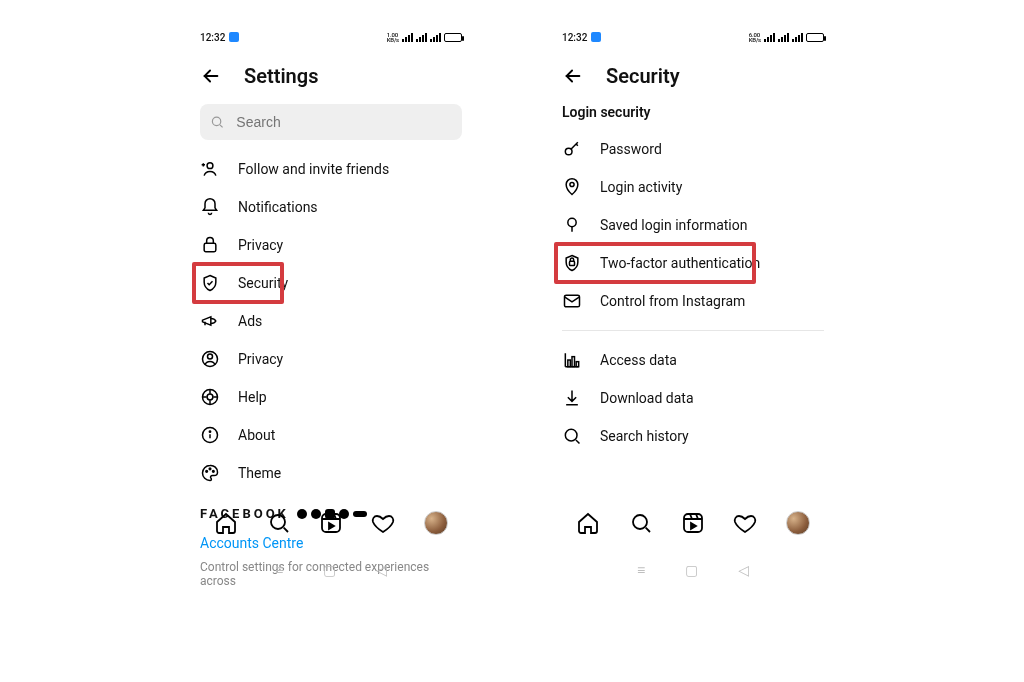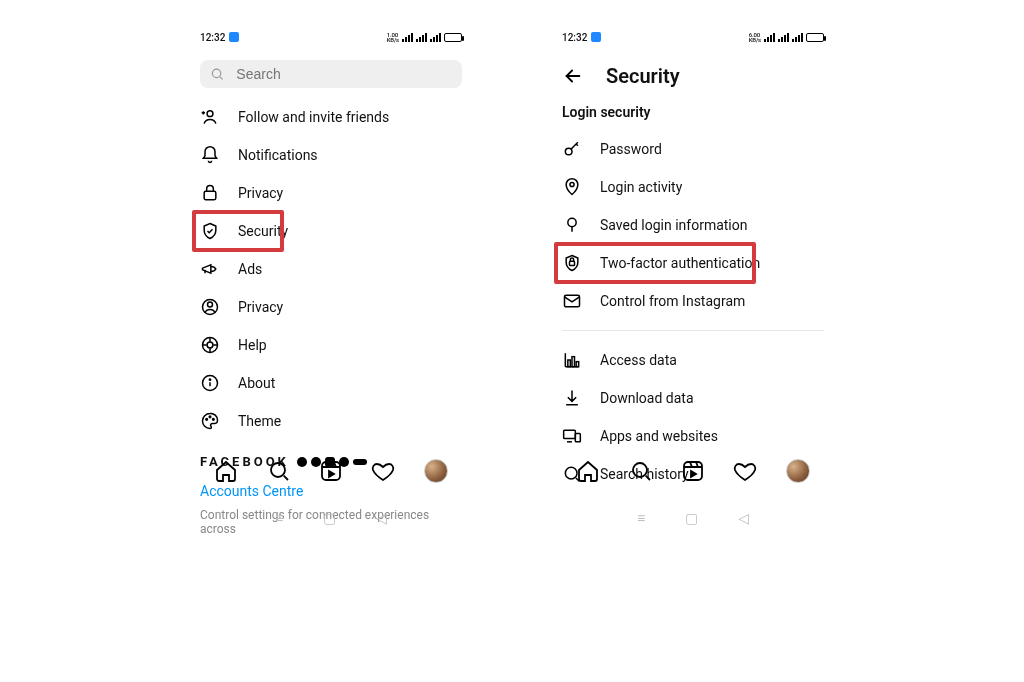--- a/index.html
+++ b/index.html
@@ -46,21 +46,21 @@
   .sigbar span:nth-child(1){height:3px;} .sigbar span:nth-child(2){height:5px;} .sigbar span:nth-child(3){height:7px;} .sigbar span:nth-child(4){height:9px;}
   .batt { width:18px;height:9px;border:1px solid #000;border-radius:2px;position:relative; }
   .batt:after { content:"";position:absolute;right:-3px;top:2px;width:2px;height:5px;background:#000;border-radius:1px; }
   .batt-inner{height:100%;width:70%;background:#000;}
   .appbar {
     display:flex; align-items:center; gap:22px; height:32px; margin-bottom:12px;
   }
   .back-arrow { width:22px;height:22px; }
   .appbar h1 { margin:0; font-size:20px; font-weight:600; }
   .searchbox {
-    width:100%; height:28px; background:#efefef; border-radius:8px;
+    width:100%; height:36px; background:#efefef; border-radius:8px;
     display:flex; align-items:center; gap:10px; padding:0 10px; margin-bottom:10px;
   }
   .searchbox input {
     border:none;background:transparent;outline:none;font-size:14px;color:#777;width:100%;
   }
   .list { display:flex; flex-direction:column; }
   .sec-header { font-size:14px; font-weight:600; margin:8px 0 10px 0; }
   .row {
     display:flex; align-items:center; gap:18px; height:38px; font-size:14px; color:#111;
     position:relative;
@@ -120,20 +120,29 @@
         <span class="sigbar">
             <span></span>
             <span></span>
             <span></span>
             <span></span>
           </span>
         <span class="batt"><span class="batt-inner"></span></span>
       </div>
     </div>
 
+    <div class="appbar">
+      <span class="back-arrow">
+        <svg viewBox="0 0 24 24" width="22" height="22" fill="none" stroke="#000" stroke-width="2" stroke-linecap="round">
+            <path d="M19 12H5"></path>
+            <path d="M11 18l-6-6 6-6"></path>
+          </svg>
+      </span>
+      <h1>Settings</h1>
+    </div>
 
     <div class="searchbox">
       <svg viewBox="0 0 24 24" width="16" height="16" fill="none" stroke="#999" stroke-width="2">
           <circle cx="11" cy="11" r="7"></circle>
           <path d="M21 21l-4.3-4.3"></path>
         </svg>
       <input type="text" placeholder="Search" style="">
     </div>
 
     <div class="list">
@@ -408,30 +417,20 @@
         <span class="icn">
           <svg viewBox="0 0 24 24" width="20" height="20" fill="none" stroke="#000" stroke-width="1.8">
               <path d="M12 3v12M7 11l5 5 5-5M5 20h14"></path>
             </svg>
         </span>
         <span>Download data</span>
       </div>
       <div class="row">
         <span class="icn">
           <svg viewBox="0 0 24 24" width="20" height="20" fill="none" stroke="#000" stroke-width="1.8">
-              <rect x="2" y="5" width="14" height="10" rx="1"></rect>
-              <path d="M6 19h6"></path>
-              <rect x="16" y="9" width="6" height="10" rx="1"></rect>
-            </svg>
-        </span>
-        <span>Apps and websites</span>
-      </div>
-      <div class="row">
-        <span class="icn">
-          <svg viewBox="0 0 24 24" width="20" height="20" fill="none" stroke="#000" stroke-width="1.8">
               <circle cx="11" cy="11" r="7"></circle>
               <path d="M21 21l-4.3-4.3"></path>
             </svg>
         </span>
         <span>Search history</span>
       </div>
     </div>
 
     <div class="bottomnav">
       <span class="navicn">

